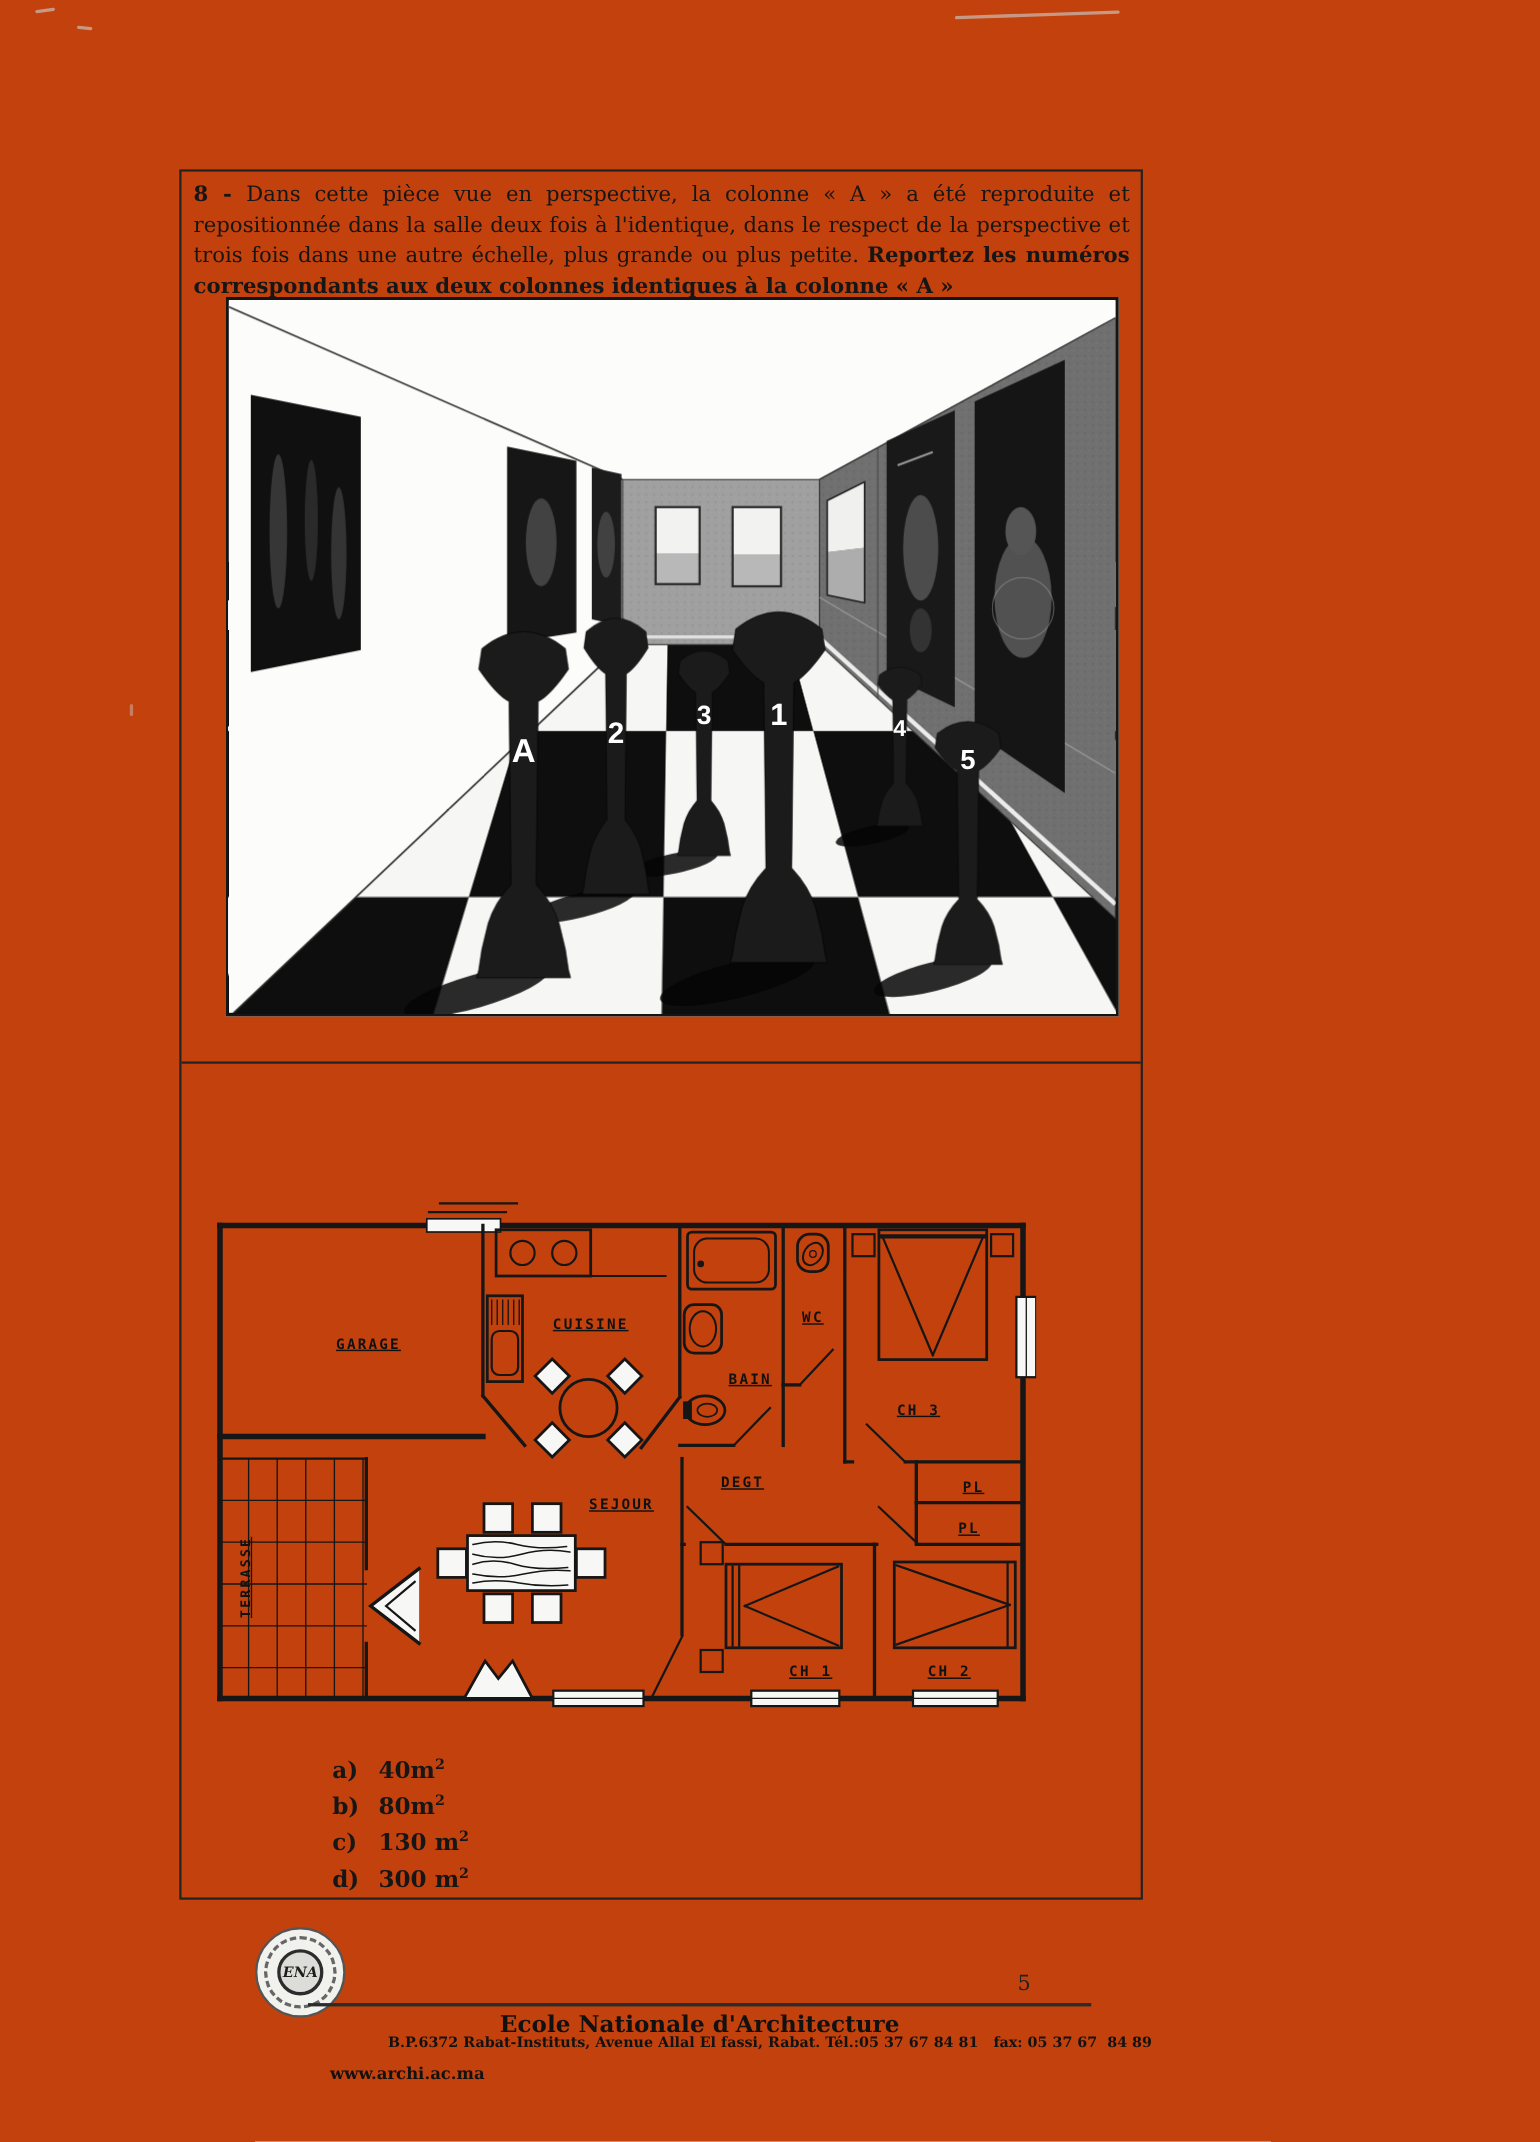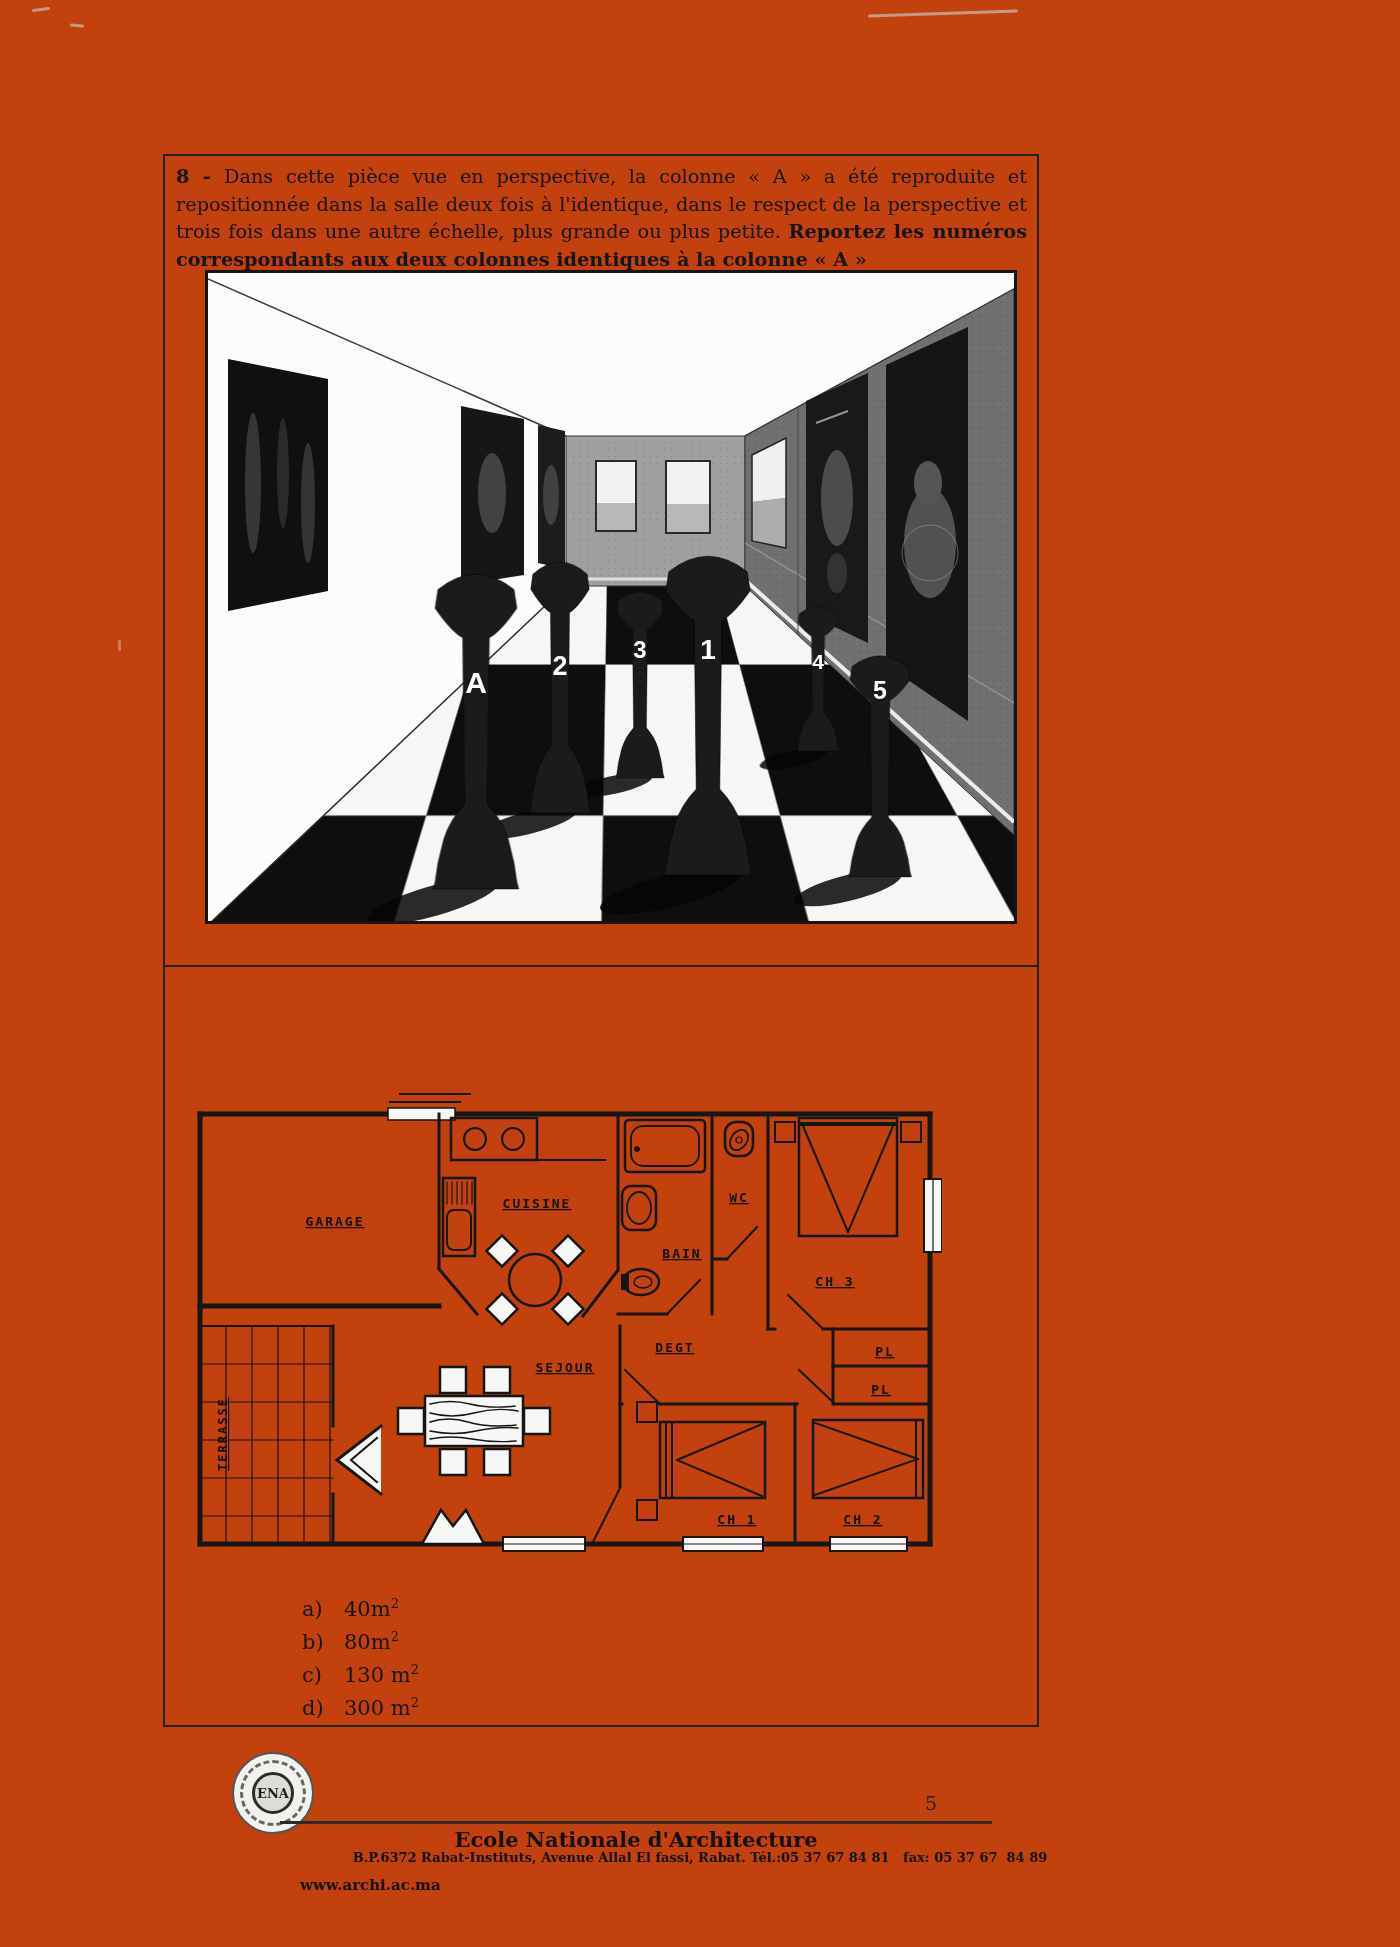--- a/index.html
+++ b/index.html
@@ -18,31 +18,31 @@
          background:repeating-conic-gradient(#0e0e0e 0% 25%, #f6f6f4 0% 50%);
          background-size:180px 180px;background-position:40px 0;}
   .scene svg{position:absolute;left:0;top:0;}
   .collabel{font-family:"Liberation Sans", sans-serif;font-weight:bold;fill:#ffffff;}
   
   .plan{position:absolute;left:20px;top:918px;width:757px;height:500px;}
   .plan-label{font-family:"DejaVu Sans Mono", monospace;font-weight:bold;font-size:13px;
               letter-spacing:2px;fill:#111;text-decoration:underline;}
   .plan-label.small{font-size:12px;}
   
-  .answers{position:absolute;left:137px;top:1440px;font-size:21px;}
+  .answers{position:absolute;left:137px;top:1440px;font-size:21px;font-weight:bold;}
   .answers .row{height:33px;}
   .answers .okey{display:inline-block;width:42px;}
   .answers sup{font-size:13px;}
   
   .f-logo{position:absolute;left:232px;top:1752px;width:78px;height:78px;border-radius:50%;
           border:2px solid #555;background:#f1f1ee;}
   .f-logo .ring{position:absolute;left:6px;top:6px;right:6px;bottom:6px;border-radius:50%;border:3px dashed #666;}
   .f-logo .core{position:absolute;left:18px;top:18px;right:18px;bottom:18px;border-radius:50%;
                 border:3px solid #2c2c2c;background:#dcdcd8;display:flex;align-items:center;justify-content:center;
-                font-family:"DejaVu Serif",serif;font-weight:bold;font-size:13px;color:#1d1d1d;}
+                font-family:"DejaVu Serif",serif;font-style:italic;font-weight:bold;font-size:13px;color:#1d1d1d;}
   .f-title{position:absolute;left:280px;top:1783px;width:712px;text-align:center;
            font-weight:bold;font-size:21px;color:#111;margin-top:44px;}
   .f-rule{position:absolute;left:280px;top:1821px;width:712px;height:2.5px;background:#2b2b2b;}
   .f-addr{position:absolute;left:300px;top:1850px;width:800px;text-align:center;
           font-weight:bold;font-size:13px;white-space:pre-wrap;color:#121212;}
   .f-web{position:absolute;left:300px;top:1876px;width:800px;text-align:left;font-weight:bold;font-size:15px;color:#121212;}
   .pageno{position:absolute;left:925px;top:1792px;font-size:19px;color:#222;}
   .artifact{position:absolute;background:#c9c9c5;opacity:.65;border-radius:2px;}
 </style>
 </head>

